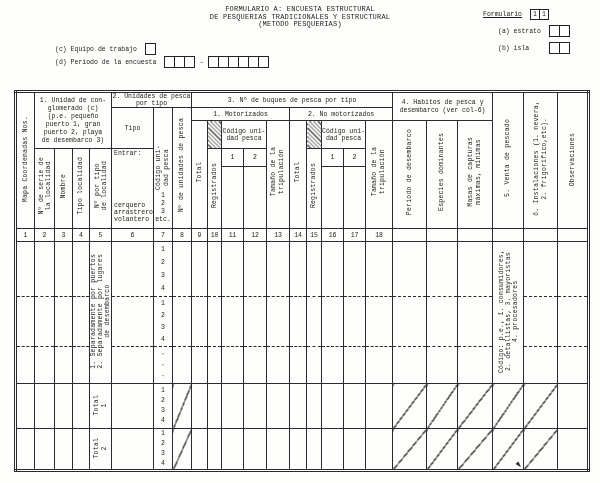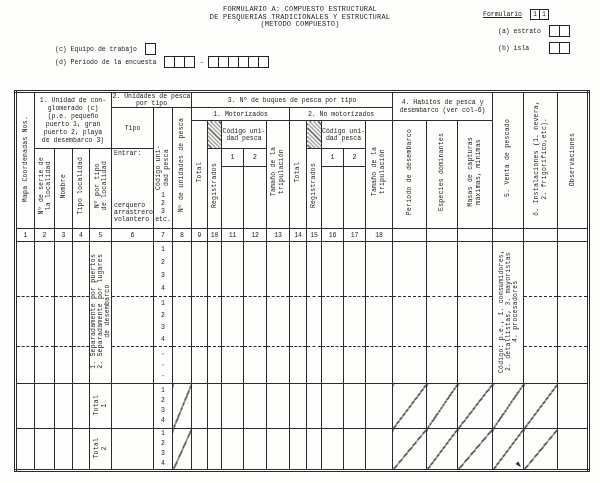--- a/index.html
+++ b/index.html
@@ -60,23 +60,23 @@
   .codwrap { height:114px; display:flex; flex-direction:column; justify-content:flex-end; align-items:center; }
   .codwrap .rot { margin-bottom:2px; }
   .codlist { line-height:8px; white-space:pre-line; padding-bottom:1px; }
 </style>
 </head>
 <body>
 
 <div class="sheet">
 
   <div class="abs title">
-    <div>FORMULARIO A: COMPUESTO ESTRUCTURAL</div>
+    <div>FORMULARIO A: ENCUESTA ESTRUCTURAL</div>
     <div>DE PESQUERIAS TRADICIONALES Y ESTRUCTURAL</div>
-    <div>(METODO COMPUESTO)</div>
+    <div>(METODO PESQUERIAS)</div>
   </div>
 
   <div class="fld" style="left:483px; top:9px;">
     <span class="u">Formulario</span>
     <span class="boxes gap">
       <span class="bx sm">1</span>
       <span class="bx sm">1</span>
     </span>
   </div>
 

